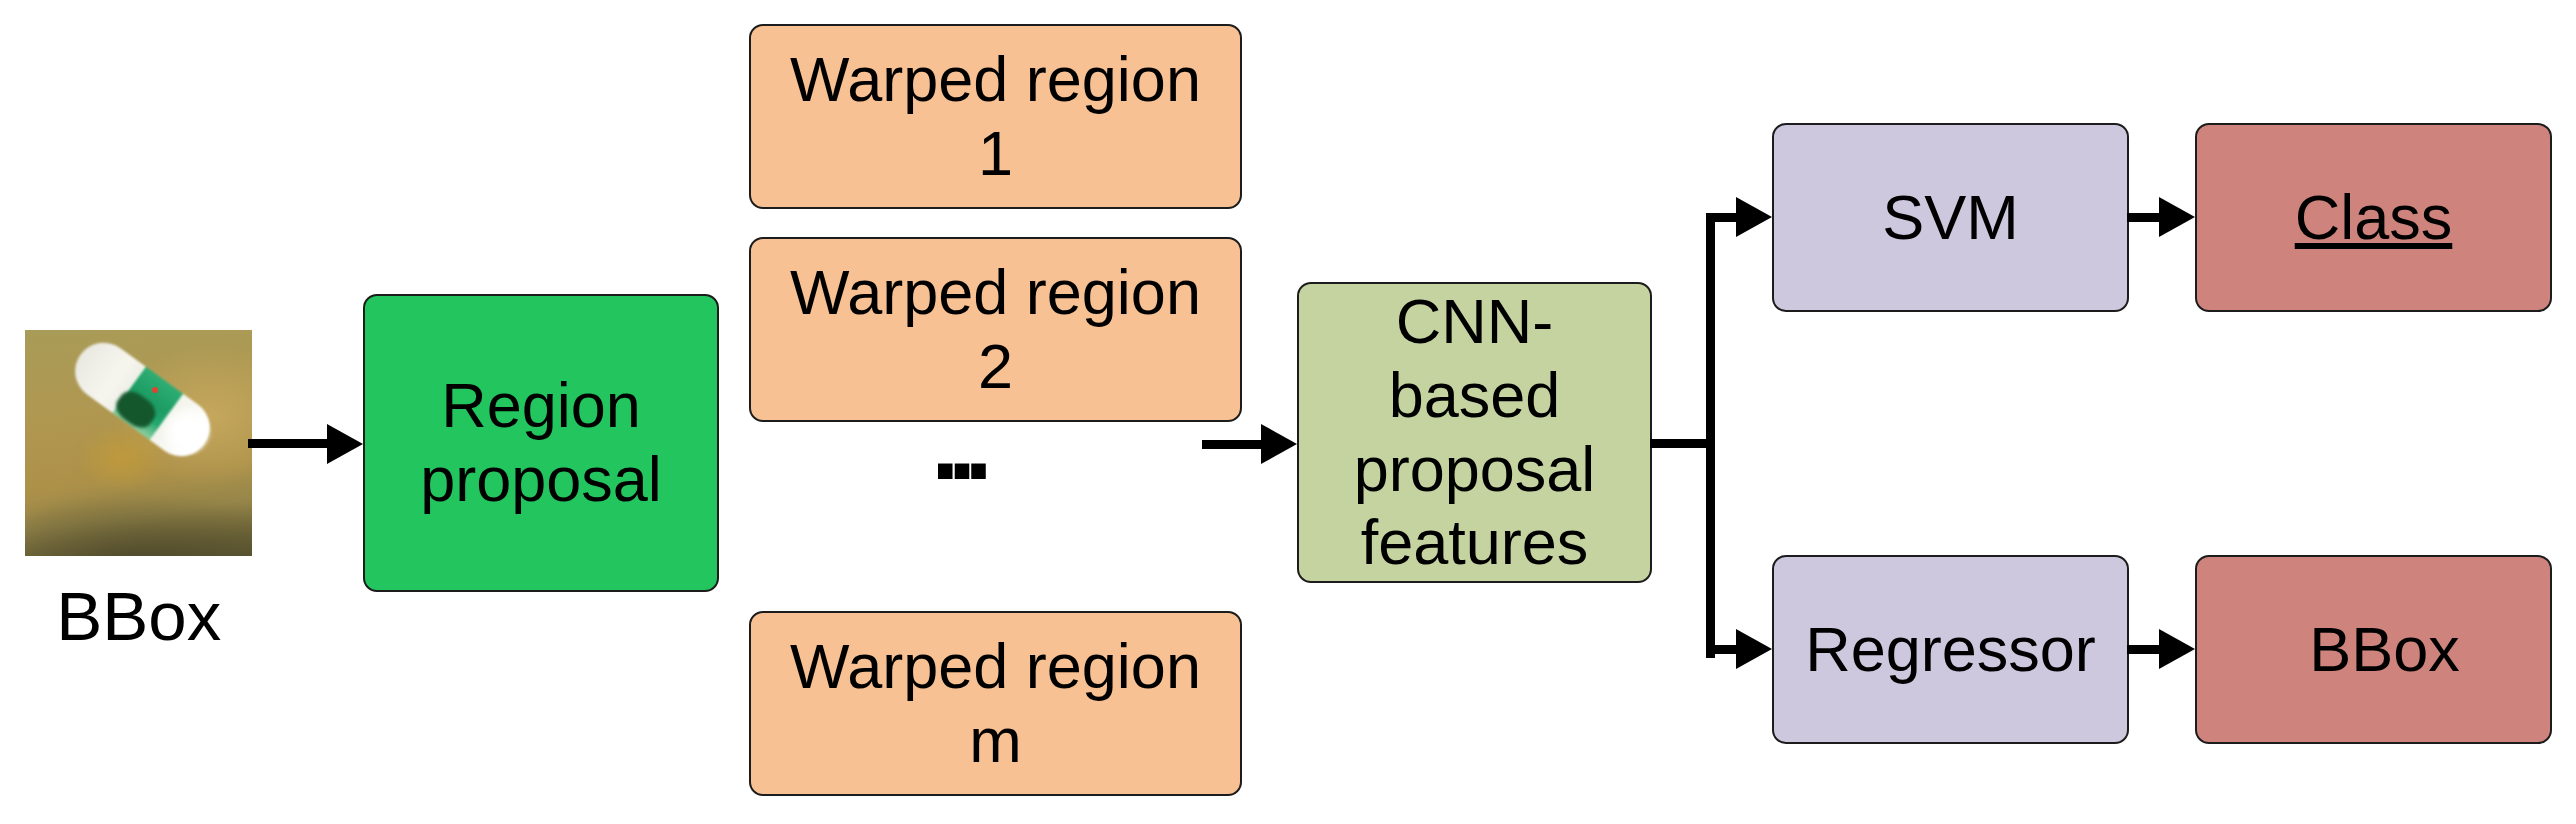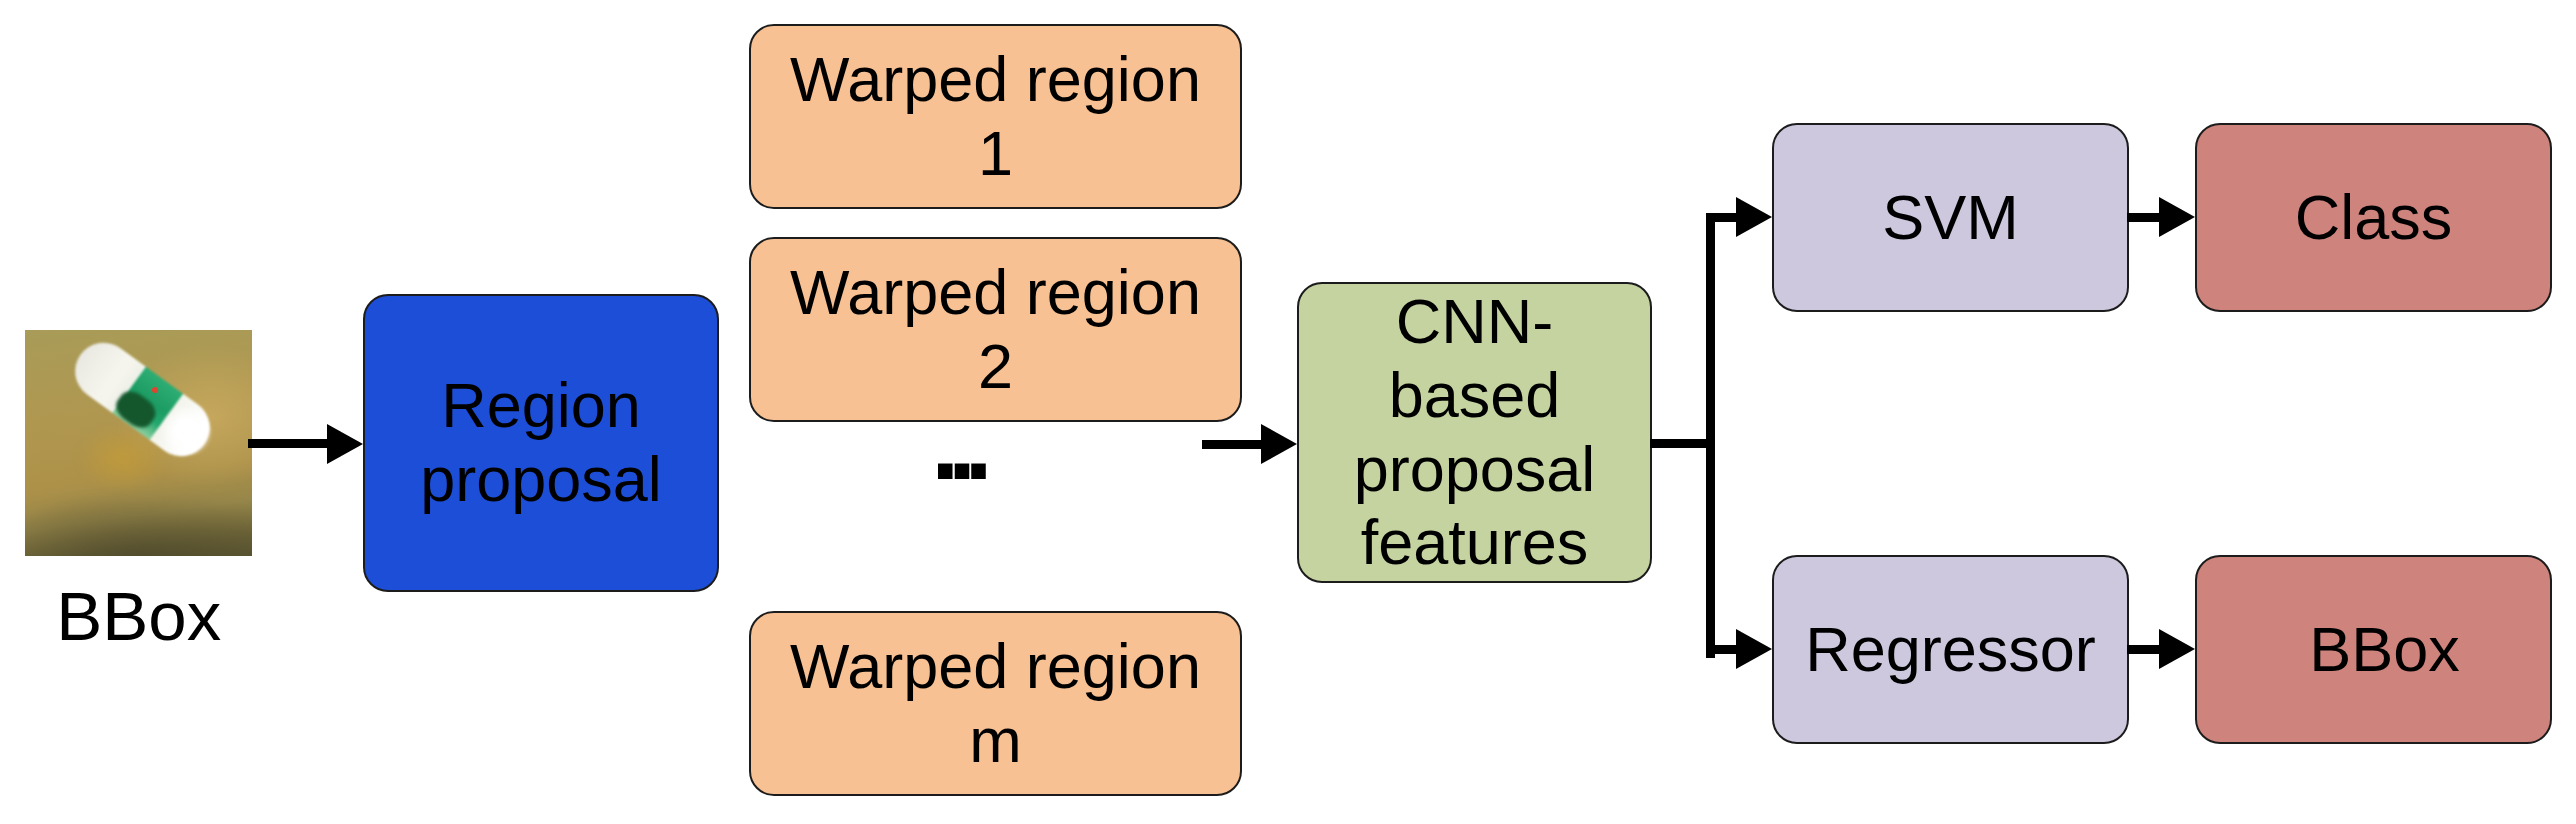--- a/index.html
+++ b/index.html
@@ -2,21 +2,21 @@
 <html style="font-size:13.8px"><head>
 <meta charset="utf-8">
 <style>
   html,body{margin:0;padding:0;background:#ffffff;}
   #canvas{
     position:relative;width:2576px;height:825px;background:#ffffff;overflow:hidden;
     font-family:"Liberation Sans", sans-serif;color:#000;
   }
   
   .node{
-    position:absolute;border:2.6px solid #1c1c1c;border-radius:25px;
+    position:absolute;border:2.6px solid #1c1c1c;border-radius:14px;
     display:flex;align-items:center;justify-content:center;text-align:center;
     box-sizing:border-box;
   }
   .node .label{font-size:63px;line-height:1.17;font-weight:400;}
   .n-region{left:363px;top:294px;width:356px;height:298px;}
   .n-w1{left:749px;top:24px;width:493px;height:185px;}
   .n-w2{left:749px;top:237px;width:493px;height:185px;}
   .n-wm{left:749px;top:611px;width:493px;height:185px;}
   .n-cnn{left:1297px;top:282px;width:355px;height:301px;}
   .n-svm{left:1772px;top:123px;width:357px;height:189px;}
@@ -90,21 +90,21 @@
     <div class="shadow"></div>
     <div class="bottle">
       <div class="band"></div>
       <div class="band-dark"></div>
       <div class="tipglow"></div>
     </div>
     <div class="reddot"></div>
   </div>
   <div class="caption">BBox</div>
 
-  <div class="node n-region" style="background-color: #1d4ed8;">
+  <div class="node n-region" style="background-color: #22c55e;">
     <div class="label">
       <div>Region</div>
       <div>proposal</div>
     </div>
   </div>
 
   <div class="node n-w1" style="background-color: rgb(247, 193, 147);">
     <div class="label">
       <div>Warped region</div>
       <div>1</div>
@@ -133,21 +133,21 @@
       <div>based</div>
       <div>proposal</div>
       <div>features</div>
     </div>
   </div>
 
   <div class="node n-svm" style="background-color: rgb(206, 200, 223);">
     <div class="label">SVM</div>
   </div>
 
-  <div class="node n-class" style="background-color: rgb(206, 131, 125);">
+  <div class="node n-class" style="background-color: rgb(206, 131, 125); text-decoration: underline;">
     <div class="label">Class</div>
   </div>
 
   <div class="node n-reg" style="background-color: rgb(206, 200, 223);">
     <div class="label">Regressor</div>
   </div>
 
   <div class="node n-bbox" style="background-color: rgb(206, 131, 125); padding-left: 22px;">
     <div class="label">BBox</div>
   </div>

